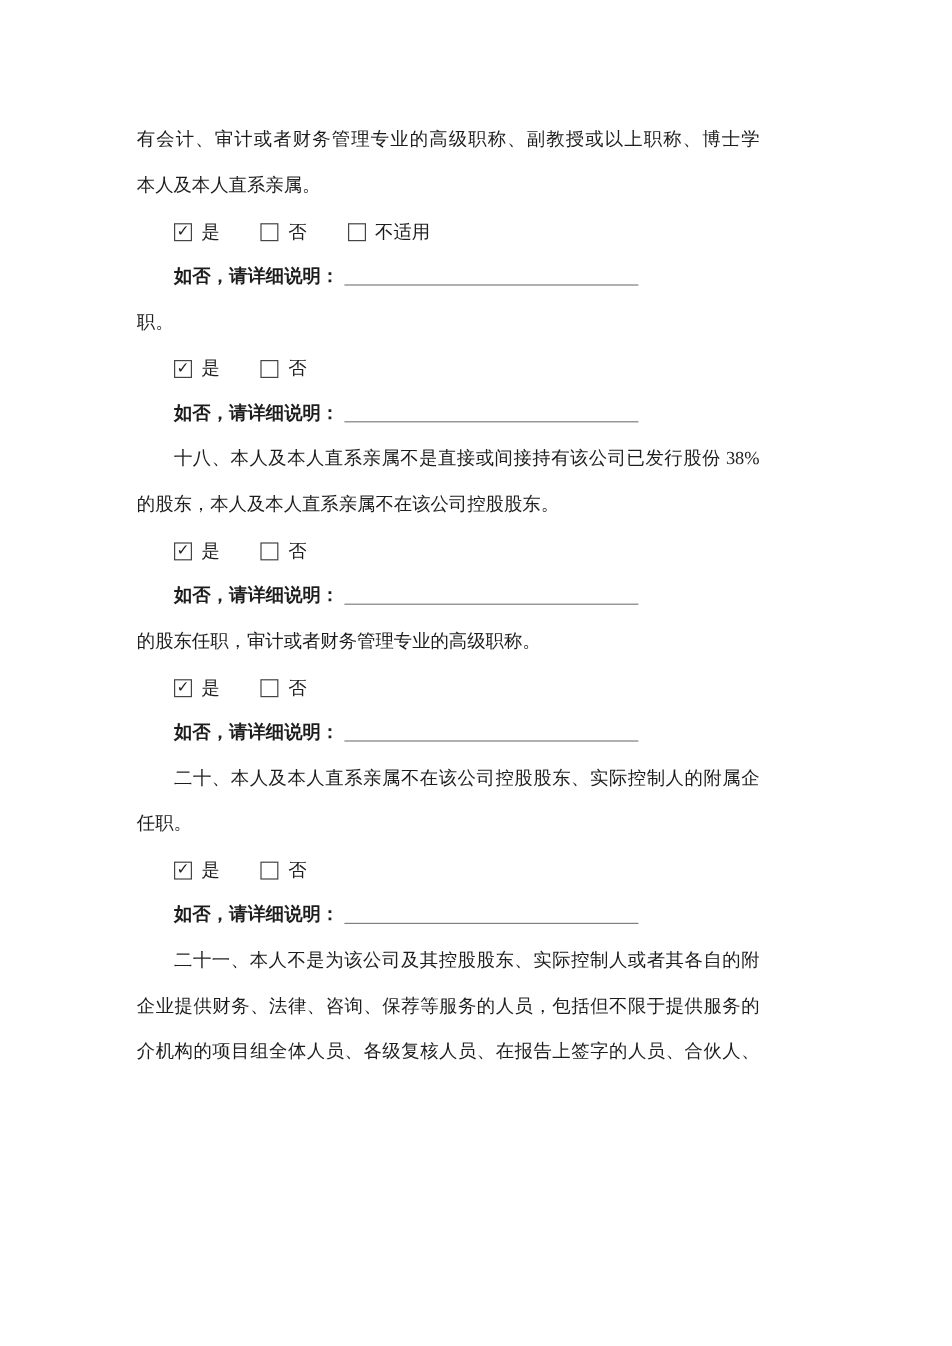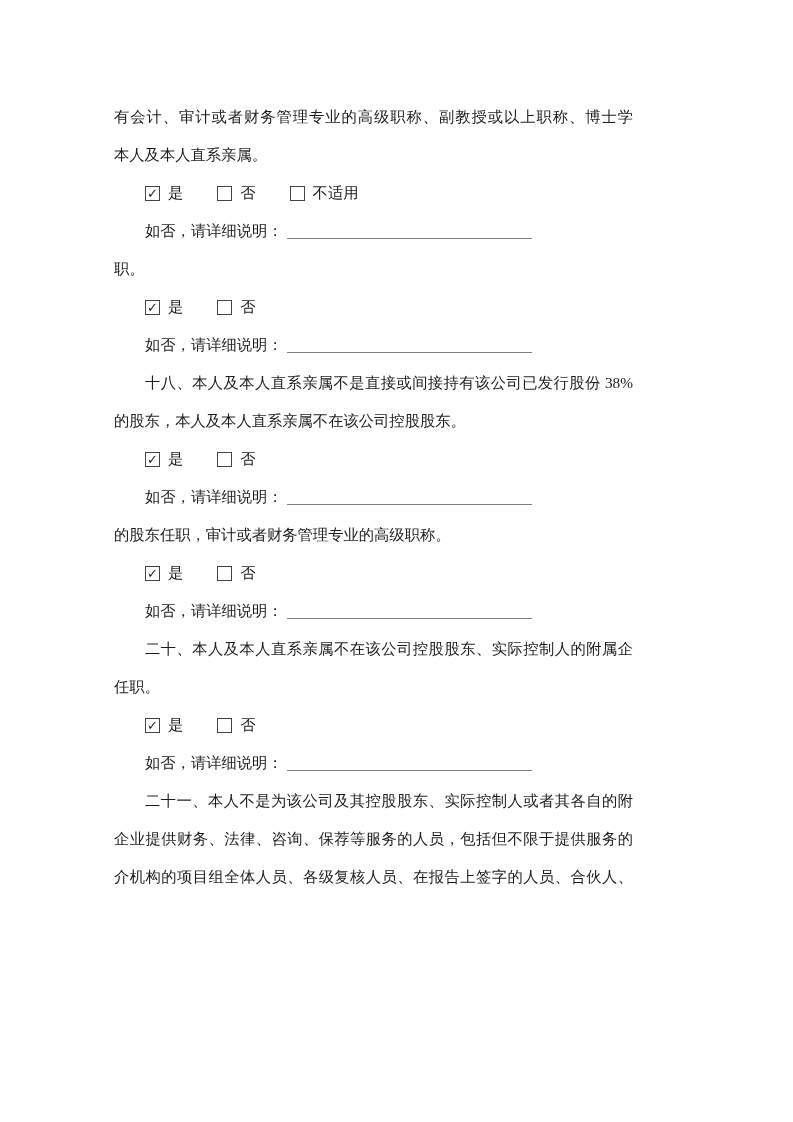--- a/index.html
+++ b/index.html
@@ -36,21 +36,21 @@
       box-sizing: content-box;
       background: #ffffff;
     }
     .mark {
       font-size: 13px;
       line-height: 1;
       color: #1d1d1d;
       transform: translateY(-0.5px);
       font-family: "DejaVu Sans", sans-serif;
     }
-    .fup { line-height: 38px; }
+    .fup { line-height: 38px; font-weight: bold; }
     .blank {
       display: inline-block;
       width: 245px;
       height: 17px;
       margin-left: 4px;
       border-bottom: 1px solid #7f7f7f;
       vertical-align: -3px;
       overflow: hidden;
     }
   </style>

